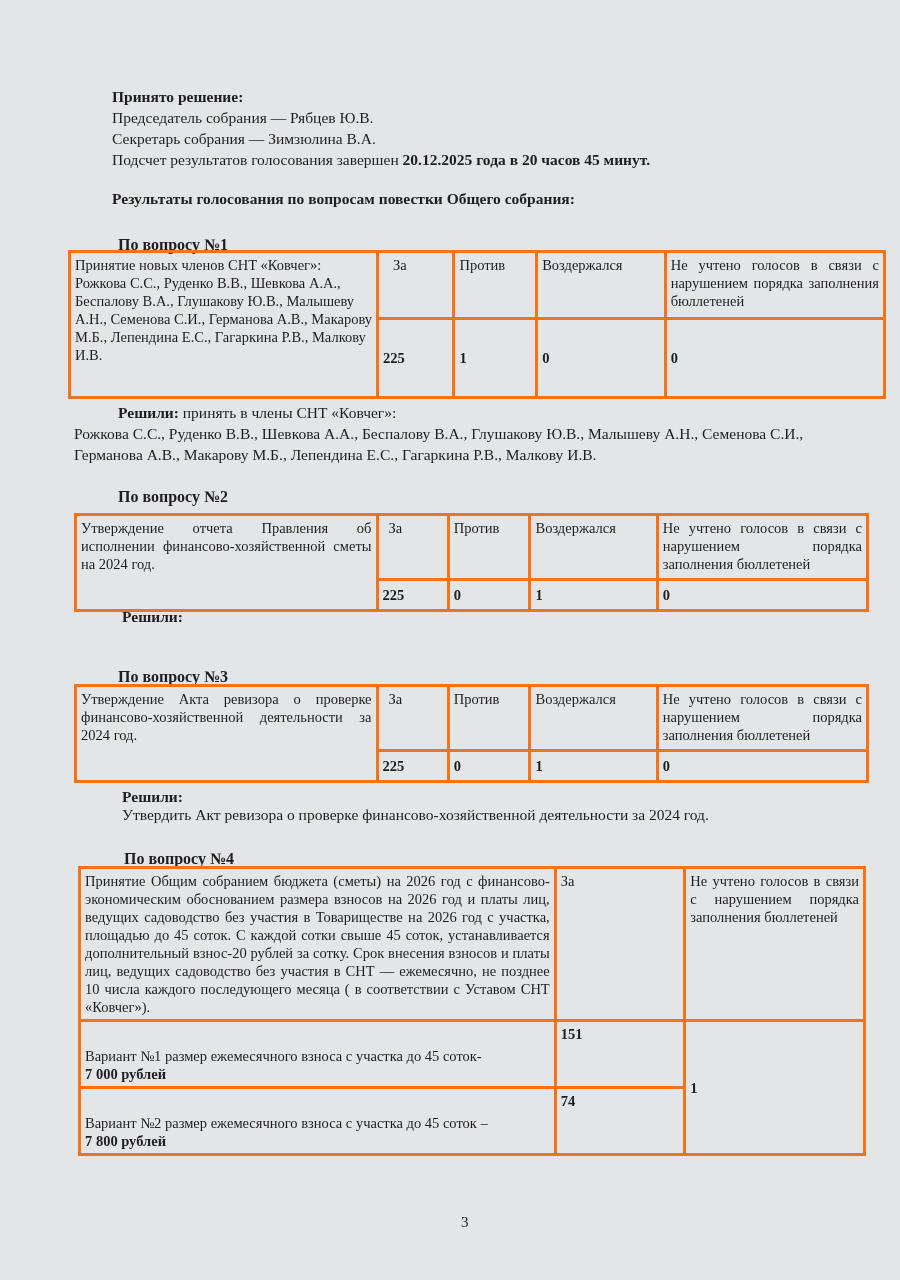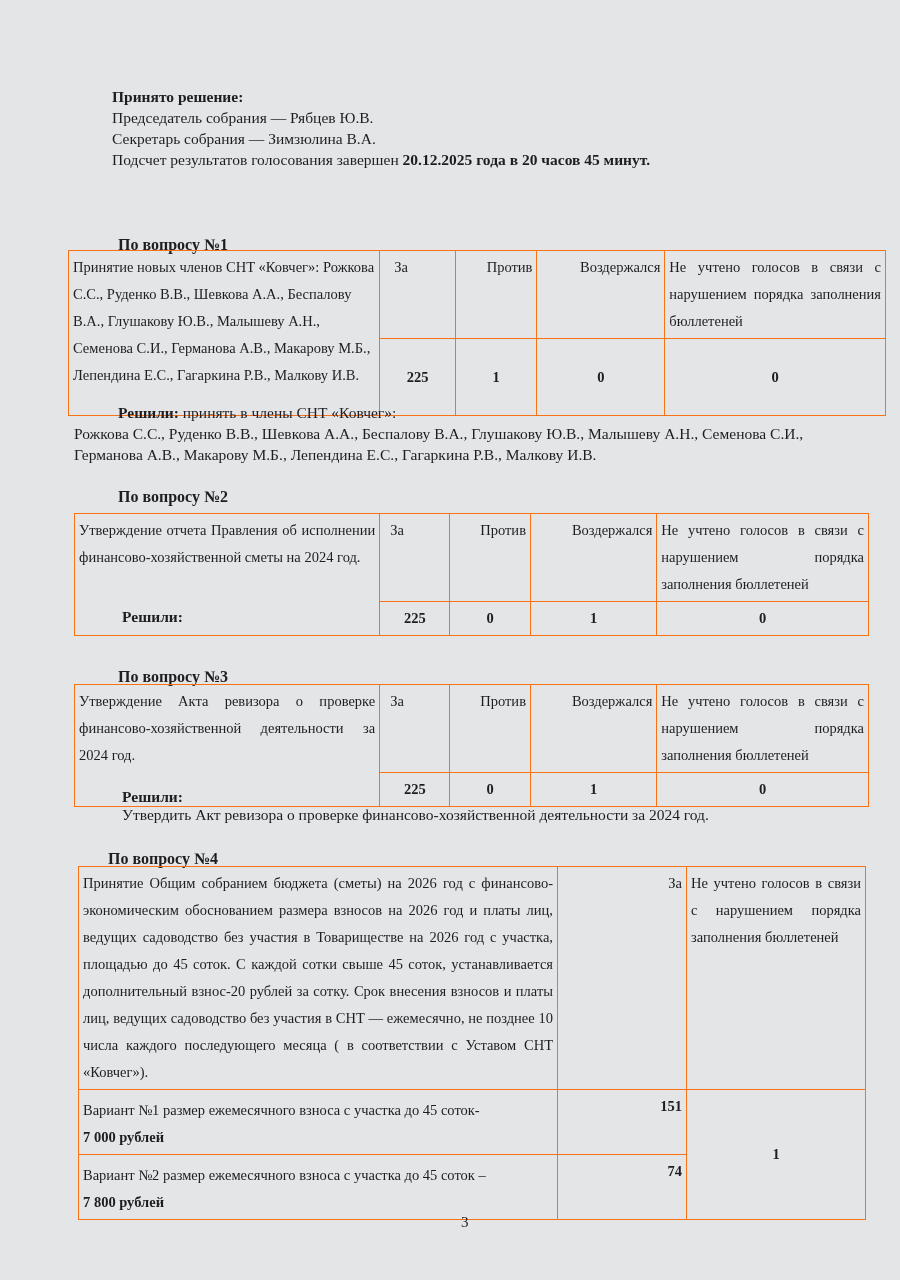--- a/index.html
+++ b/index.html
@@ -9,37 +9,38 @@
     font-family: "Liberation Serif", serif;
     color: #1e1e22;
     font-size: 15.5px;
     position: relative;
   }
   .page { position: absolute; left: 0; top: 0; width: 780px; height: 1280px; }
   .b { font-weight: bold; }
   .abs { position: absolute; }
   .line { line-height: 21px; }
   table { border-collapse: collapse; position: absolute; }
-  td { border: 1px solid #f97316; vertical-align: top; padding: 3px 4px; font-size: 14.5px; line-height: 27px; margin-top: 8px; }
-  .num { text-align: center; vertical-align: middle; font-weight: bold; }
-  .hdr { text-align: right; }
+  td { border: 3px solid #f97316; vertical-align: top; padding: 3px 4px; font-size: 14.5px; line-height: 18px; margin-top: 8px; }
+  .num { vertical-align: middle; font-weight: bold; }
+  .hdr { text-align: left; }
   .just { text-align: justify; }
   .q-title { font-weight: bold; font-size: 16px; }
 </style>
 </head>
 <body>
 
 <div class="page">
 
   <div class="abs line" style="left:112px; top:86px; width:720px;">
     <div class="b">Принято решение:</div>
     <div>Председатель собрания — Рябцев Ю.В.</div>
     <div>Секретарь собрания — Зимзюлина В.А.</div>
     <div><span>Подсчет результатов голосования завершен </span><span class="b">20.12.2025 года в 20 часов 45 минут.</span></div>
   </div>
+  <div class="abs b" style="left:112px; top:190px;">Результаты голосования по вопросам повестки Общего собрания:</div>
 
   <div class="abs q-title" style="left:118px; top:236px;">По вопросу №1</div>
   <table style="left:68px; top:250px; width:818px;">
     <tbody>
         <tr>
       <td rowspan="2" style="width:300px;">Принятие новых членов СНТ «Ковчег»: Рожкова С.С., Руденко В.В., Шевкова А.А., Беспалову В.А., Глушакову Ю.В., Малышеву А.Н., Семенова С.И., Германова А.В., Макарову М.Б., Лепендина Е.С., Гагаркина Р.В., Малкову И.В.</td>
       <td style="width:56px; height:58px; padding-left:14px;">За</td>
       <td class="hdr" style="width:72px;">Против</td>
       <td class="hdr" style="width:118px;">Воздержался</td>
       <td class="just" style="width:210px;">Не учтено голосов в связи с нарушением порядка заполнения бюллетеней</td>
@@ -89,21 +90,21 @@
       <td class="num" style="height:22px;">225</td>
       <td class="num">0</td>
       <td class="num">1</td>
       <td class="num">0</td>
     </tr>
   </tbody>
     </table>
   <div class="abs b line" style="left:122px; top:786px;">Решили:</div>
   <div class="abs line" style="left:122px; top:804px;">Утвердить Акт ревизора о проверке финансово-хозяйственной деятельности за 2024 год.</div>
 
-  <div class="abs q-title" style="left:108px; top:850px;font-family:Liberation Serif, serif;">По вопросу №4</div>
+  <div class="abs q-title" style="left:124px; top:850px;font-family:Liberation Serif, serif;">По вопросу №4</div>
   <table style="left:78px; top:866px; width:788px;">
     <tbody>
         <tr>
       <td class="just" style="width:470px; font-size:14.5px;">Принятие Общим собранием бюджета (сметы) на 2026 год с финансово-экономическим обоснованием размера взносов на 2026 год и платы лиц, ведущих садоводство без участия в Товариществе на 2026 год с участка, площадью до 45 соток. С каждой сотки свыше 45 соток, устанавливается дополнительный взнос-20 рублей за сотку.  Срок внесения взносов и платы лиц, ведущих садоводство без участия в СНТ — ежемесячно, не позднее 10 числа каждого последующего месяца ( в соответствии с Уставом СНТ «Ковчег»).</td>
       <td class="hdr" style="width:120px;">За</td>
       <td class="just" style="width:170px;">Не учтено голосов в связи с нарушением порядка заполнения бюллетеней</td>
     </tr>
     <tr>
       <td style="height:58px; vertical-align:bottom;font-family:Liberation Serif, serif;">
         <div>Вариант №1 размер ежемесячного взноса с участка до 45 соток-</div>

